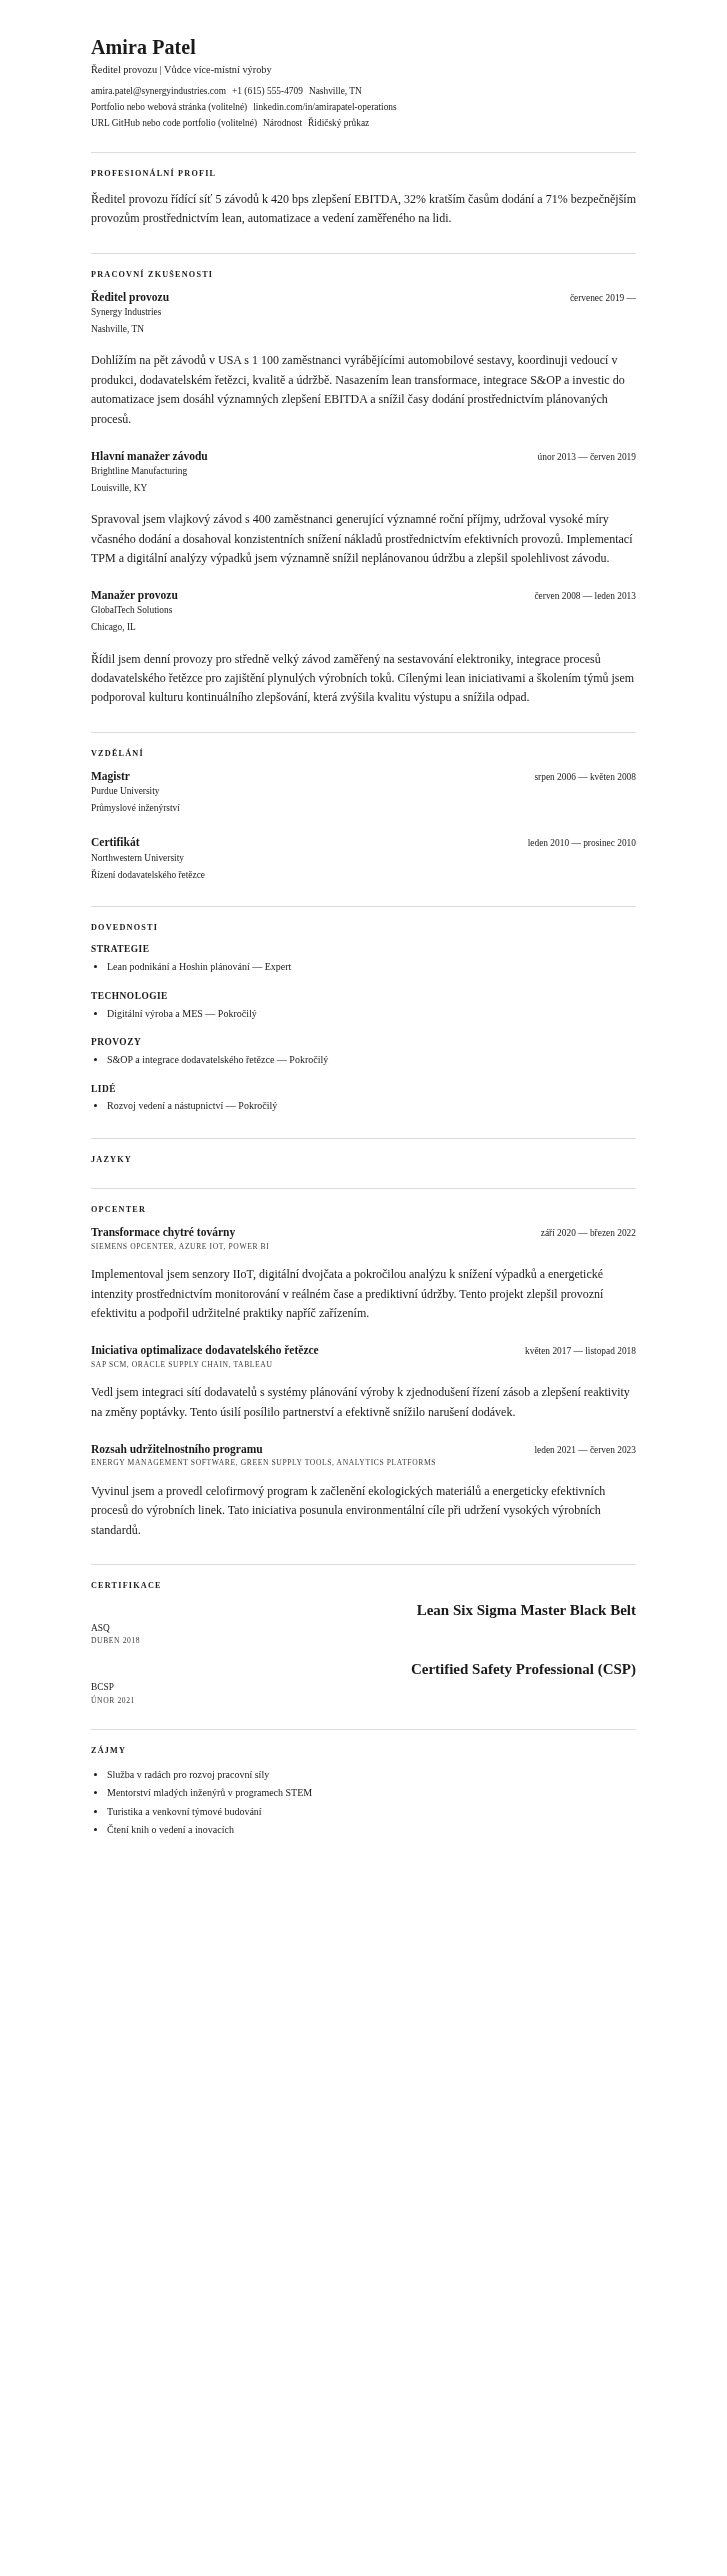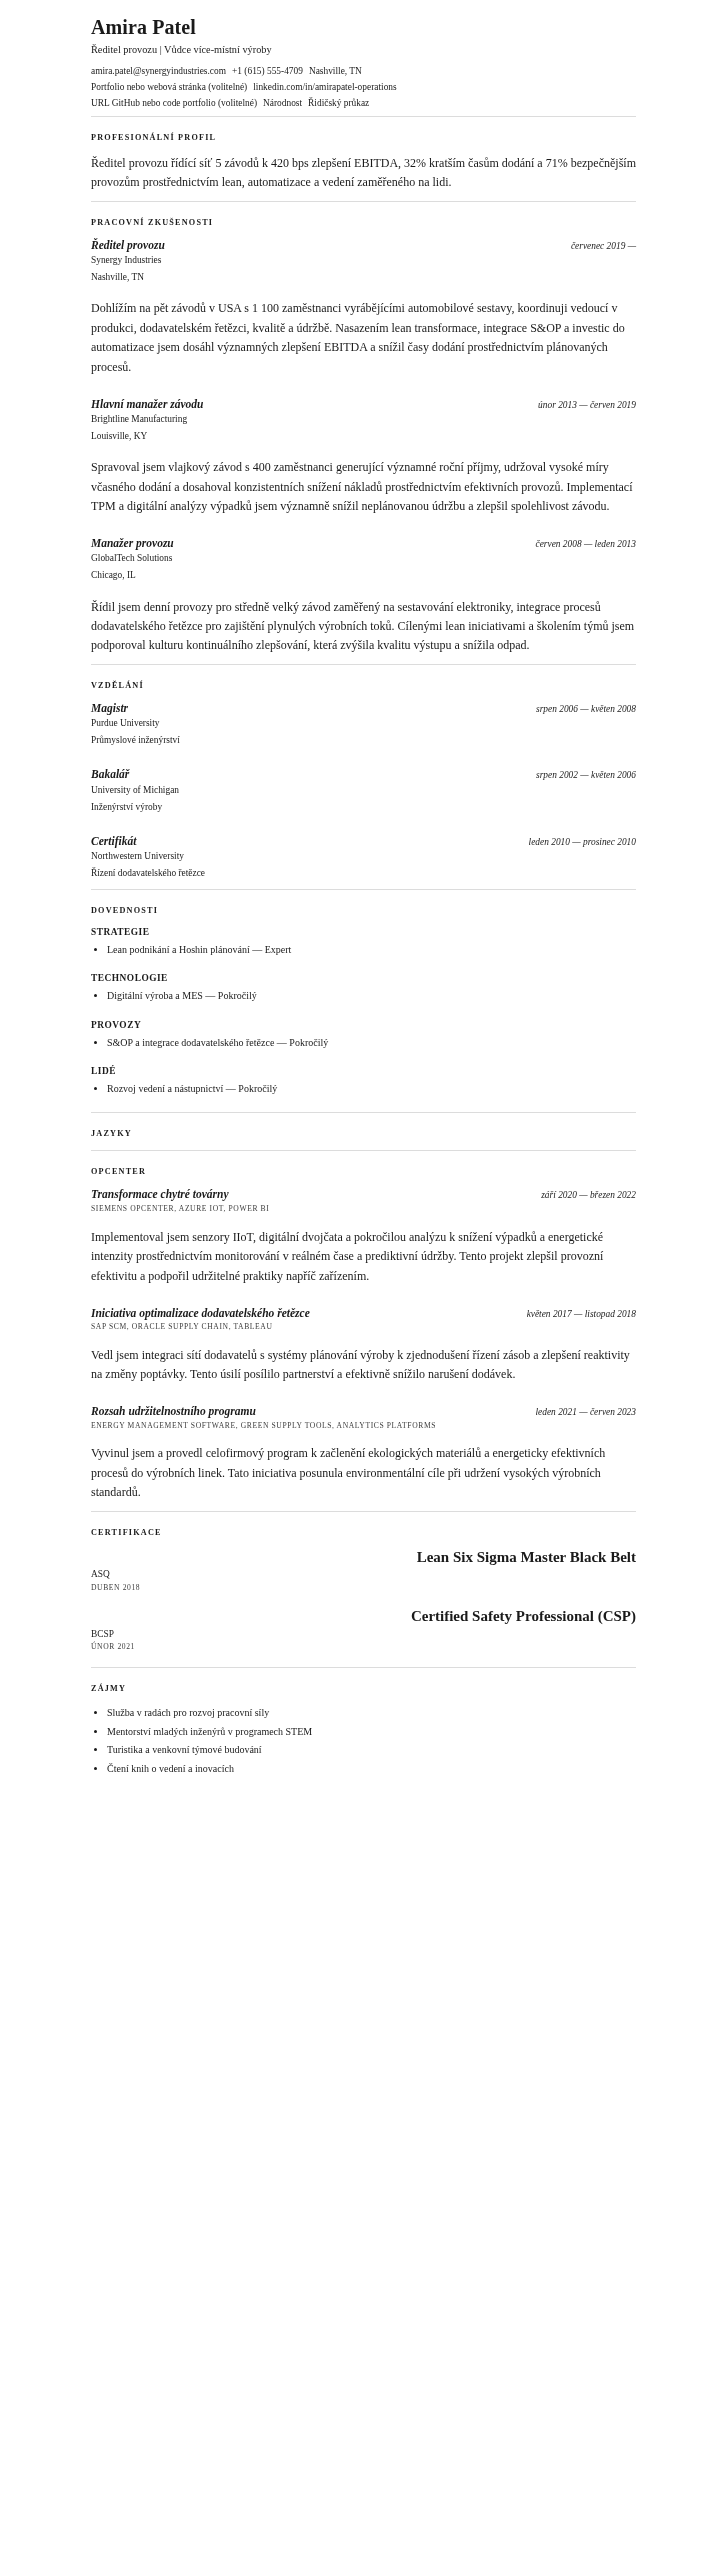--- a/index.html
+++ b/index.html
@@ -5,21 +5,21 @@
   * { box-sizing: border-box; }
   html, body { margin: 0; padding: 0; background: #ffffff; }
   body {
     font-family: "Liberation Serif", "DejaVu Serif", serif;
     color: #1a1a1a;
     -webkit-font-smoothing: antialiased;
   }
   .page {
     width: 577px;
     margin: 0 auto;
-    padding: 16px 16px 36px 16px;
+    padding: 36px 16px 36px 16px;
   }
 
   
   h1.name {
     font-size: 20px;
     font-weight: 700;
     margin: 0 0 4.9px 0;
     letter-spacing: 0.1px;
   }
   .tagline {
@@ -29,41 +29,40 @@
   .contact-row {
     display: flex;
     flex-wrap: wrap;
     gap: 6px;
     font-size: 9.4px;
     margin: 6px 0;
   }
 
   
   section.section {
-    margin-top: 8px;
+    margin-top: 24px;
     border-top: 0.6px solid #dcdcdc;
     padding-top: 16px;
   }
   h2.section-heading {
     font-size: 8.2px;
     font-weight: 700;
     letter-spacing: 1.2px;
     margin: 0 0 12px 0;
     text-transform: none;
   }
 
   
   .entry { margin-bottom: 20.6px; }
   .entry:last-child { margin-bottom: 3.6px; }
   .entry-head {
     display: flex;
     justify-content: space-between;
     align-items: baseline;
     gap: 28px;
-    font-style: italic;
   }
   .entry-title {
     font-size: 11.5px;
     font-weight: 700;
     margin: 0;
   }
   .entry-date {
     font-size: 9.4px;
     white-space: nowrap;
     color: #1a1a1a;
@@ -193,28 +192,20 @@
 
     <div class="entry">
       <div class="entry-head">
         <h3 class="entry-title">Magistr</h3>
         <span class="entry-date">srpen 2006 — květen 2008</span>
       </div>
       <div class="entry-sub">Purdue University</div>
       <div class="entry-sub">Průmyslové inženýrství</div>
     </div>
 
-    <div class="entry">
-      <div class="entry-head">
-        <h3 class="entry-title">Bakalář</h3>
-        <span class="entry-date">srpen 2002 — květen 2006</span>
-      </div>
-      <div class="entry-sub">University of Michigan</div>
-      <div class="entry-sub">Inženýrství výroby</div>
-    </div>
 
     <div class="entry">
       <div class="entry-head">
         <h3 class="entry-title">Certifikát</h3>
         <span class="entry-date">leden 2010 — prosinec 2010</span>
       </div>
       <div class="entry-sub">Northwestern University</div>
       <div class="entry-sub">Řízení dodavatelského řetězce</div>
     </div>
   </section>

